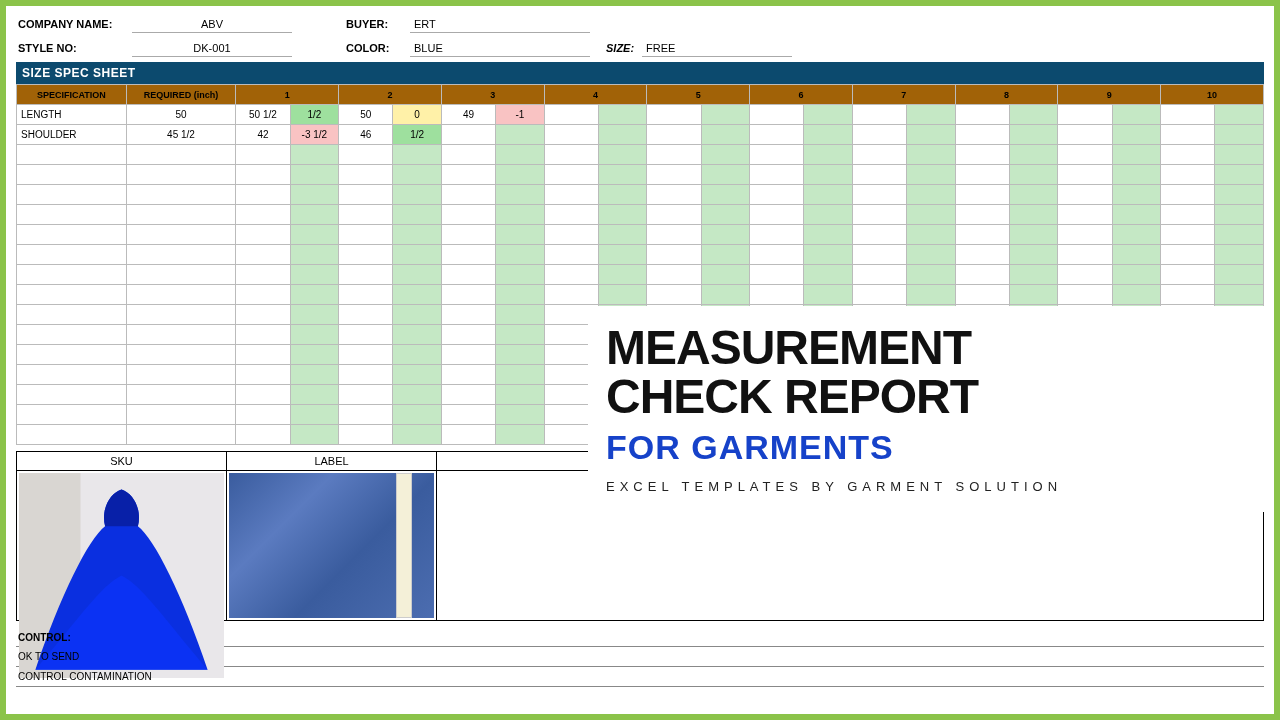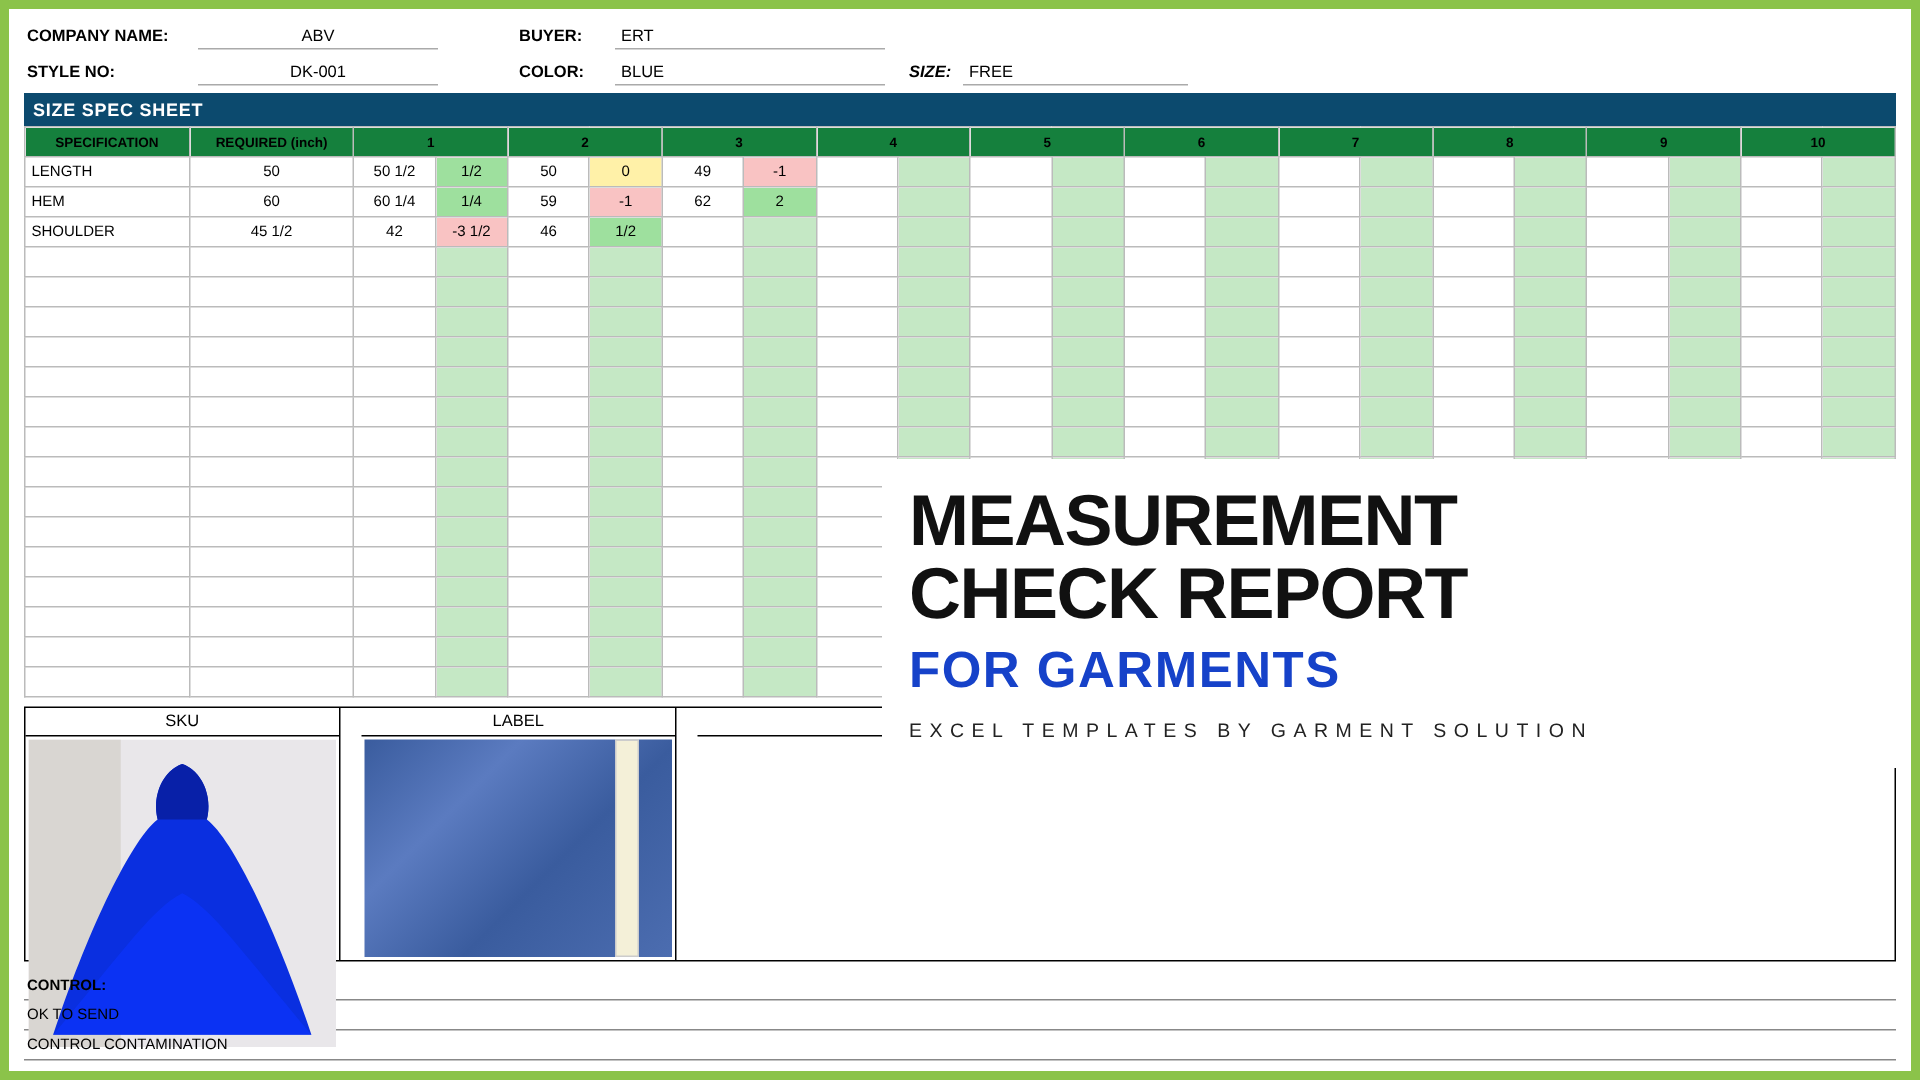--- a/index.html
+++ b/index.html
@@ -27,32 +27,32 @@
     letter-spacing: 0.5px;
   }
 
   .sheet-wrap { position: relative; }
 
   table.spec { width: 100%; border-collapse: collapse; font-size: 10px; table-layout: fixed; }
   table.spec th, table.spec td {
     border: 1px solid #bbb; height: 20px; padding: 2px 4px; text-align: center;
     overflow: hidden; white-space: nowrap;
   }
-  table.spec th { background: #15803d; font-weight: bold; font-size: 9px; }
+  table.spec th { background: #a16207; font-weight: bold; font-size: 9px; }
   table.spec td.speccol { text-align: left; }
   table.spec col.c-spec { width: 95px; }
   table.spec col.c-req  { width: 95px; }
   table.spec col.c-meas { width: 47px; }
   table.spec col.c-diff { width: 42px; }
   .mintcell { background: #c5e8c5; }
   .green { background: #9ee09e; }
   .yellow { background: #fff1a8; }
   .red { background: #f9c3c3; }
 
-  .photo-row { display: flex; margin-top: 6px; gap: 14px; border: 1px solid #000; height: 170px; }
+  .photo-row { display: flex; margin-top: 6px; gap: 0; border: 1px solid #000; height: 170px; }
   .photo-cell { border-right: 1px solid #000; display: flex; flex-direction: column; }
   .photo-cell.sku { width: 210px; }
   .photo-cell.label { width: 210px; }
   .photo-cell.rest { flex: 1; border-right: none; }
   .photo-head { text-align: center; font-size: 11px; border-bottom: 1px solid #000; padding: 3px 0; }
   .photo-body { flex: 1; display: flex; align-items: stretch; justify-content: center; padding: 2px; }
 
   .dresssvg { width: 100%; height: 100%; }
   .fabric { width: 100%; height: 100%; background: linear-gradient(135deg,#3a5c9e 0%, #5b7bc0 30%, #3a5c9e 60%, #4c6db0 100%); position: relative; }
   .fabric::after { content:""; position:absolute; right:22px; top:0; bottom:0; width:14px; background:#f4f0d8; border:1px solid #ccc; }
@@ -141,44 +141,20 @@
       <tbody id="tbody">
           <tr>
             <td class="speccol">LENGTH</td>
             <td>50</td>
             <td>50 1/2</td>
             <td class="green">1/2</td>
             <td>50</td>
             <td class="yellow">0</td>
             <td>49</td>
             <td class="red">-1</td>
-            <td></td>
-            <td class="mintcell"></td>
-            <td></td>
-            <td class="mintcell"></td>
-            <td></td>
-            <td class="mintcell"></td>
-            <td></td>
-            <td class="mintcell"></td>
-            <td></td>
-            <td class="mintcell"></td>
-            <td></td>
-            <td class="mintcell"></td>
-            <td></td>
-            <td class="mintcell"></td>
-          </tr>
-          <tr>
-            <td class="speccol">HEM</td>
-            <td>60</td>
-            <td>60 1/4</td>
-            <td class="green">1/4</td>
-            <td>59</td>
-            <td class="red">-1</td>
-            <td>62</td>
-            <td class="green">2</td>
             <td></td>
             <td class="mintcell"></td>
             <td></td>
             <td class="mintcell"></td>
             <td></td>
             <td class="mintcell"></td>
             <td></td>
             <td class="mintcell"></td>
             <td></td>
             <td class="mintcell"></td>

